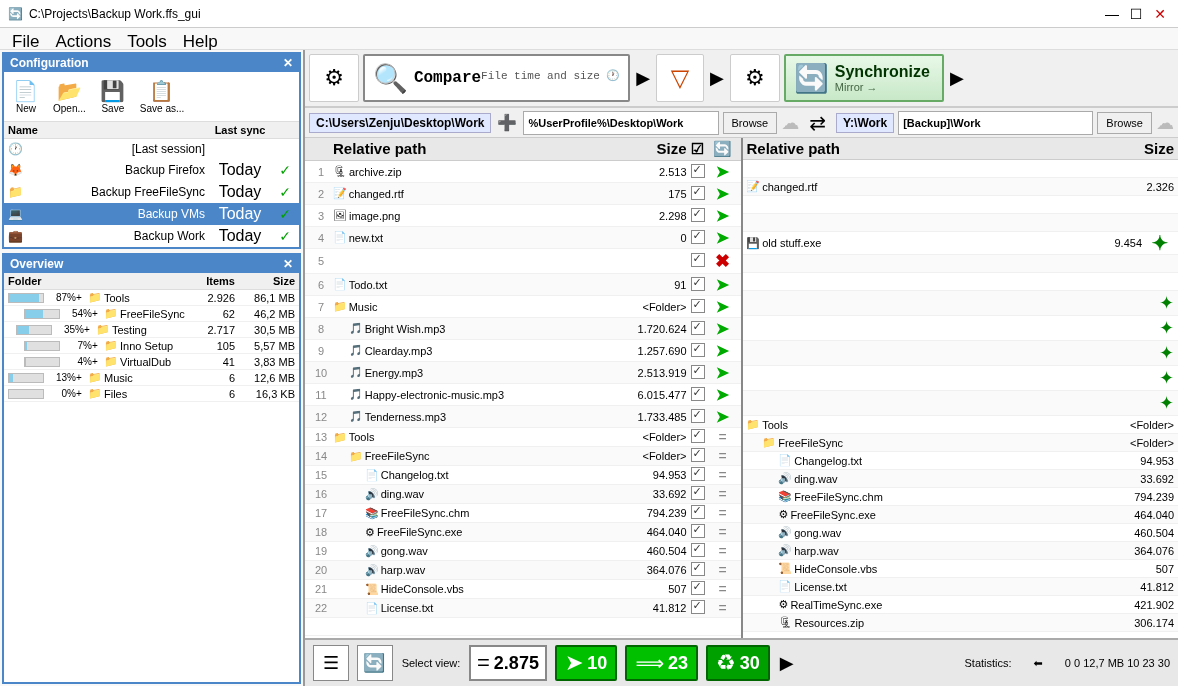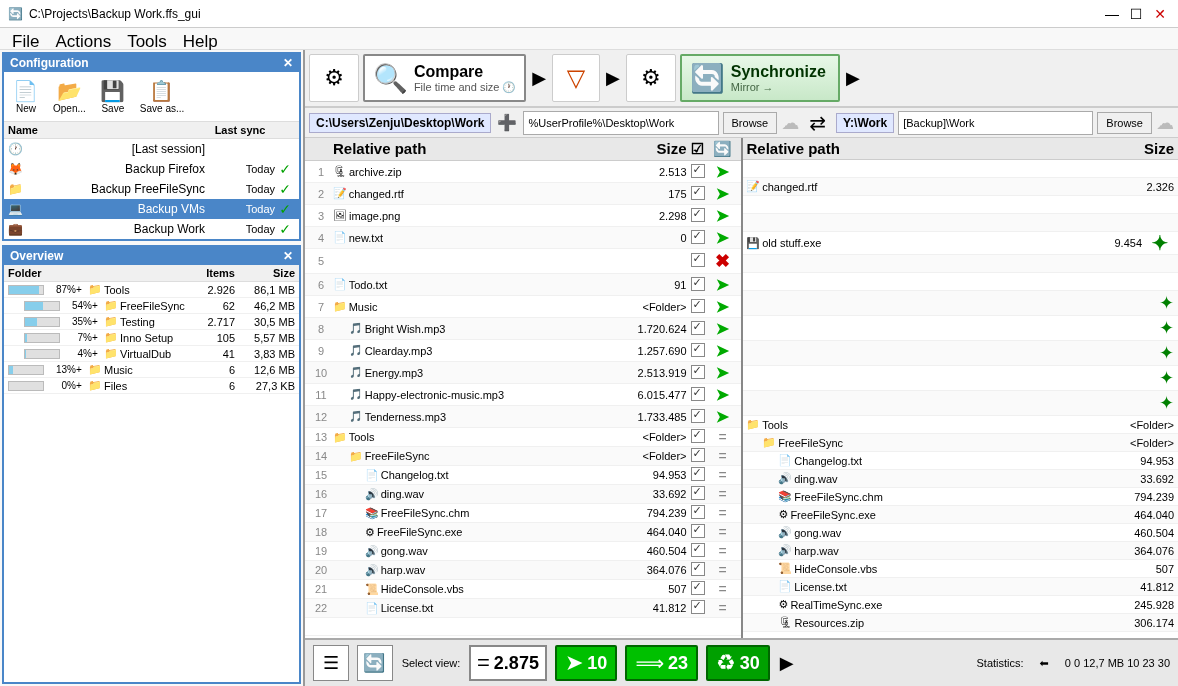--- a/index.html
+++ b/index.html
@@ -33,21 +33,21 @@
     .config-list-header { display: flex; padding: 2px 4px; background: #f0f0f0; border-bottom: 1px solid #ddd; font-weight: bold; font-size: 11px; align-items: flex-end; }
     .config-list-header .col-name { flex: 1; }
     .config-list-header .col-sync { width: 70px; text-align: center; }
     .config-list-header .col-icon { width: 20px; }
     
     .config-list { overflow-y: auto; }
     .config-list-item { display: flex; align-items: center; padding: 2px 4px; cursor: pointer; font-size: 12px; }
     .config-list-item.selected { background: #4a86c8; color: white; }
     .config-list-item .item-icon { width: 16px; height: 16px; margin-right: 4px; display: inline-flex; align-items: center; justify-content: center; }
     .config-list-item .item-name { flex: 1; text-align: right; }
-    .config-list-item .item-sync { width: 70px; text-align: right; font-size: 11px; }
+    .config-list-item .item-sync { width: 70px; text-align: center; font-size: 16px; }
     .config-list-item .item-check { width: 20px; text-align: center; color: #00a000; font-size: 14px; }
     
     
     .overview-panel { border: 2px solid #4a86c8; background: #fff; margin: 2px; flex: 1; display: flex; flex-direction: column; overflow: hidden; }
     .overview-header { background: #4a86c8; color: white; padding: 2px 6px; display: flex; justify-content: space-between; align-items: center; font-size: 12px; font-weight: bold; }
     .overview-table-header { display: flex; padding: 2px 4px; background: #f0f0f0; border-bottom: 1px solid #ddd; font-weight: bold; font-size: 11px; }
     .overview-table-header .col-folder { flex: 1; }
     .overview-table-header .col-items { width: 50px; text-align: right; }
     .overview-table-header .col-size { width: 60px; text-align: right; }
     .overview-body { overflow-y: auto; flex: 1; }
@@ -65,37 +65,37 @@
     
     .right-panel { flex: 1; display: flex; flex-direction: column; background: #fff; }
     
     
     .top-toolbar { display: flex; align-items: center; background: #f0f0f0; border-bottom: 2px solid #ccc; padding: 4px; gap: 4px; height: 58px; }
     .toolbar-btn-large { display: flex; flex-direction: column; align-items: center; justify-content: center; border: 1px solid #ccc; background: #fff; padding: 4px 8px; cursor: pointer; min-width: 50px; height: 48px; border-radius: 2px; }
     .toolbar-btn-large .icon { font-size: 22px; }
     
     .compare-btn { background: #fff; border: 2px solid #888; padding: 4px 8px; display: flex; align-items: center; gap: 6px; cursor: pointer; height: 48px; min-width: 160px; border-radius: 2px; }
     .compare-btn-icon { font-size: 28px; }
-    .compare-btn-text { display: flex; flex-direction: column; }
+    .compare-btn-text { display: flex; flex-direction: row; font-family: Liberation Mono, monospace; }
     .compare-btn-title { font-size: 16px; font-weight: bold; }
     .compare-btn-sub { font-size: 11px; color: #555; }
     
     .sync-btn { background: linear-gradient(to bottom, #e8f8e8, #c8e8c8); border: 2px solid #66aa66; padding: 4px 8px; display: flex; align-items: center; gap: 6px; cursor: pointer; height: 48px; min-width: 160px; border-radius: 2px; }
     .sync-btn-icon { font-size: 28px; color: #006600; }
     .sync-btn-text { display: flex; flex-direction: column; }
     .sync-btn-title { font-size: 16px; font-weight: bold; color: #003300; }
     .sync-btn-sub { font-size: 11px; color: #446644; }
     
     .arrow-btn { background: transparent; border: none; font-size: 18px; cursor: pointer; padding: 2px; }
     .filter-btn { background: #fff; border: 1px solid #ccc; padding: 4px; cursor: pointer; height: 48px; width: 48px; display: flex; align-items: center; justify-content: center; border-radius: 2px; font-size: 28px; color: #cc4400; }
     
     
     .path-bar { display: flex; align-items: center; background: #f0f0f0; border-bottom: 1px solid #ccc; padding: 3px 4px; gap: 4px; height: 30px; }
     .path-label { font-size: 12px; font-weight: bold; padding: 2px 6px; background: #e0e8ff; border: 1px solid #aac; }
-    .path-input { flex: 1; height: 22px; border: 1px solid #aaa; padding: 11px 4px; font-size: 11px; }
+    .path-input { flex: 1; height: 22px; border: 1px solid #aaa; padding: 11px 4px; font-size: 11px; font-weight: bold; }
     .browse-btn { padding: 2px 8px; border: 1px solid #aaa; background: #f0f0f0; cursor: pointer; font-size: 11px; height: 22px; }
     .sync-icon-btn { font-size: 18px; cursor: pointer; padding: 2px; }
     .add-btn { color: green; font-size: 16px; cursor: pointer; padding: 2px; }
     
     
     .file-list-area { display: flex; flex: 1; overflow: hidden; }
     .file-list-left { flex: 1; border-right: 2px solid #888; display: flex; flex-direction: column; overflow: hidden; }
     .file-list-right { flex: 1; display: flex; flex-direction: column; overflow: hidden; }
     
     .file-list-header { display: flex; background: #e8e8e8; border-bottom: 1px solid #ccc; padding: 2px 4px; font-size: 15px; font-weight: bold; }
@@ -135,21 +135,21 @@
     .view-btn .icon { font-size: 18px; }
     .bottom-count-btn { display: flex; align-items: center; border: 2px solid #888; background: #fff; cursor: pointer; height: 36px; padding: 2px 6px; gap: 4px; }
     .bottom-count-btn .btn-icon { font-size: 22px; }
     .bottom-count-btn .btn-count { font-size: 18px; font-weight: bold; }
     .green-arrow-btn { display: flex; align-items: center; border: 2px solid #006600; background: #00c000; cursor: pointer; height: 36px; padding: 2px 8px; gap: 4px; border-radius: 2px; }
     .green-arrow-btn .btn-icon { font-size: 22px; color: white; }
     .green-arrow-btn .btn-count { font-size: 18px; font-weight: bold; color: white; }
     .recycle-btn { display: flex; align-items: center; border: 2px solid #006600; background: #00a000; cursor: pointer; height: 36px; padding: 2px 8px; gap: 4px; border-radius: 2px; }
     .recycle-btn .btn-icon { font-size: 22px; color: white; }
     .recycle-btn .btn-count { font-size: 18px; font-weight: bold; color: white; }
-    .bottom-right { display: flex; align-items: center; gap: 16px; margin-left: auto; font-size: 11px; }
+    .bottom-right { display: flex; align-items: center; gap: 22px; margin-left: auto; font-size: 11px; }
     
     .indent1 { padding-left: 16px; }
     .indent2 { padding-left: 32px; }
     
     .close-x { cursor: pointer; color: white; font-weight: bold; }
   </style>
 </head>
 <body>
 
 <div class="title-bar">
@@ -267,21 +267,21 @@
                 <div class="pct-bar-inner" style="width:54%"></div>
               </div>
             </div>
           <span class="pct-text">54%</span>
           <span class="expand-btn">+</span>
           <span class="folder-icon">📁</span>
           <span class="folder-name">FreeFileSync</span>
           <span class="items-count">62</span>
           <span class="size-val">46,2 MB</span>
         </div>
-        <div class="overview-row" style="padding-left: 20px;">
+        <div class="overview-row" style="padding-left: 12px;">
           <div class="pct-bar-wrap">
               <div class="pct-bar-outer">
                 <div class="pct-bar-inner" style="width:35%"></div>
               </div>
             </div>
           <span class="pct-text">35%</span>
           <span class="expand-btn">+</span>
           <span class="folder-icon">📁</span>
           <span class="folder-name">Testing</span>
           <span class="items-count">2.717</span>
@@ -330,21 +330,21 @@
           <div class="pct-bar-wrap">
               <div class="pct-bar-outer">
                 <div class="pct-bar-inner" style="width:0%"></div>
               </div>
             </div>
           <span class="pct-text">0%</span>
           <span class="expand-btn">+</span>
           <span class="folder-icon">📁</span>
           <span class="folder-name">Files</span>
           <span class="items-count">6</span>
-          <span class="size-val">27,3 KB</span>
+          <span class="size-val">16,3 KB</span>
         </div>
       </div>
     </div>
   </div>
 
   <div class="right-panel">
 
     <div class="top-toolbar">
       <div class="toolbar-btn-large">
         <span class="icon">⚙</span>
@@ -706,21 +706,21 @@
             <span class="row-size">507</span>
           </div>
 
           <div class="file-row even">
             <span class="row-path indent2"><span>📄</span>License.txt</span>
             <span class="row-size">41.812</span>
           </div>
 
           <div class="file-row">
             <span class="row-path indent2"><span>⚙</span>RealTimeSync.exe</span>
-            <span class="row-size">245.928</span>
+            <span class="row-size">421.902</span>
           </div>
 
           <div class="file-row even">
             <span class="row-path indent2"><span>🗜</span>Resources.zip</span>
             <span class="row-size">306.174</span>
           </div>
 
         </div>
       </div>
     </div>

